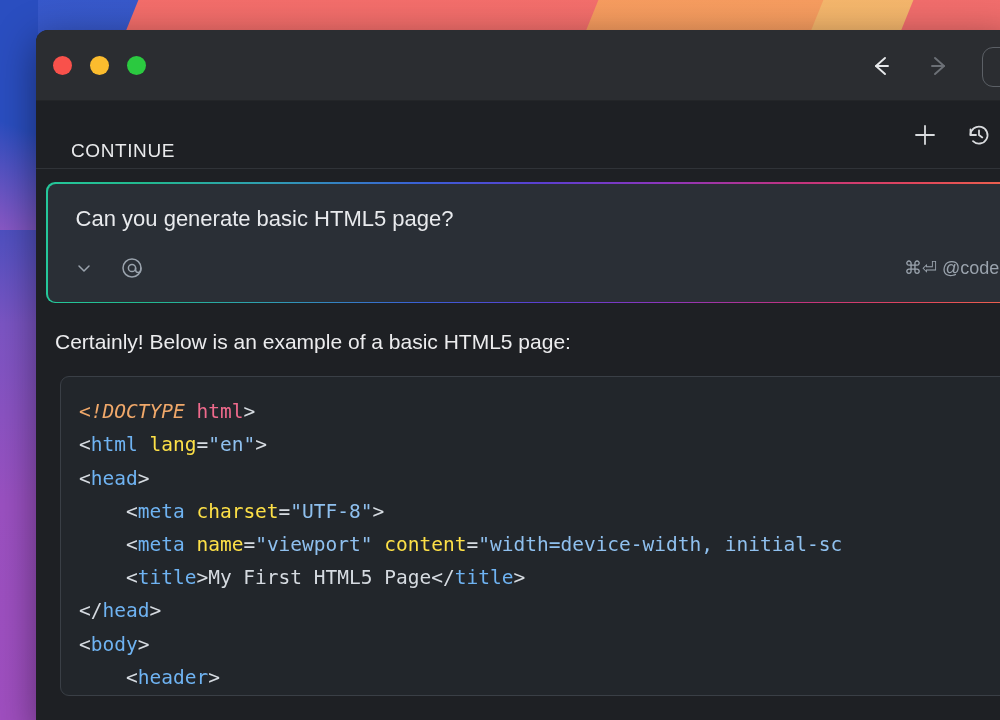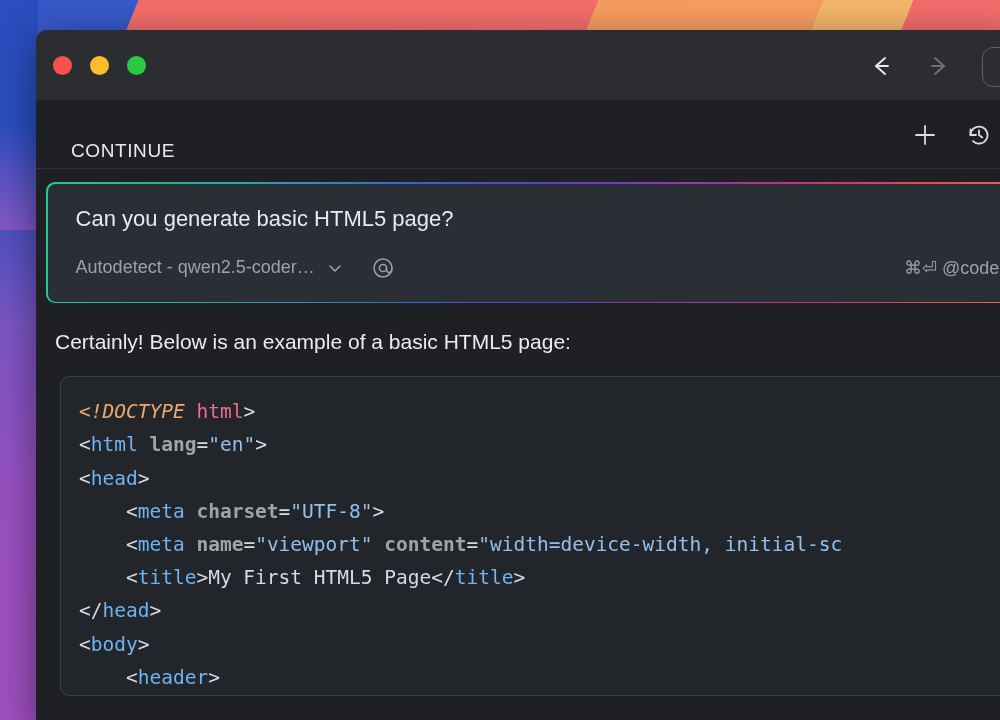--- a/index.html
+++ b/index.html
@@ -162,21 +162,21 @@
     height:320px;
   }
   #code {
     font-family:"DejaVu Sans Mono", monospace;
     font-size:19.5px;
     line-height:33.2px;
     white-space:pre;
     color:#c9d1d9;
   }
   .t-tag   { color:#6fb3f2; }   
-  .t-attr  { color:#a3a3a3;font-weight:bold; }   
+  .t-attr  { color:#fde047; }   
   .t-str   { color:#8fc0ef; }   
   .t-doc   { color:#f0a86a;font-style:italic; }   
   .t-pink  { color:#ef6a8c; }   
   .t-punct { color:#d6dbe1; }   
 </style>
 </head>
 <body>
 
 <div id="desktop">
   <div class="band" id="b-blue1"></div>
@@ -236,21 +236,20 @@
       </span>
     </div>
   </div>
 
   <div id="prompt-wrap">
     <div id="prompt-card">
       <div id="prompt-text" placeholder="Ask anything">Can you generate basic HTML5 page?</div>
 
       <div id="prompt-tools">
         <div id="model-select">
-          <span>Autodetect - qwen2.5-coder…</span>
           <span id="chev">
             <svg viewBox="0 0 16 16" width="16" height="16" fill="none" stroke="#9aa3ad" stroke-width="1.5" stroke-linecap="round" stroke-linejoin="round">
               <path d="M3 6 L8 11 L13 6"></path>
             </svg>
           </span>
         </div>
 
         <span id="at-icon">
           <svg viewBox="0 0 24 24" width="24" height="24" fill="none" stroke="#9aa3ad" stroke-width="1.5" stroke-linecap="round">
             <circle cx="12" cy="12" r="9"></circle>

